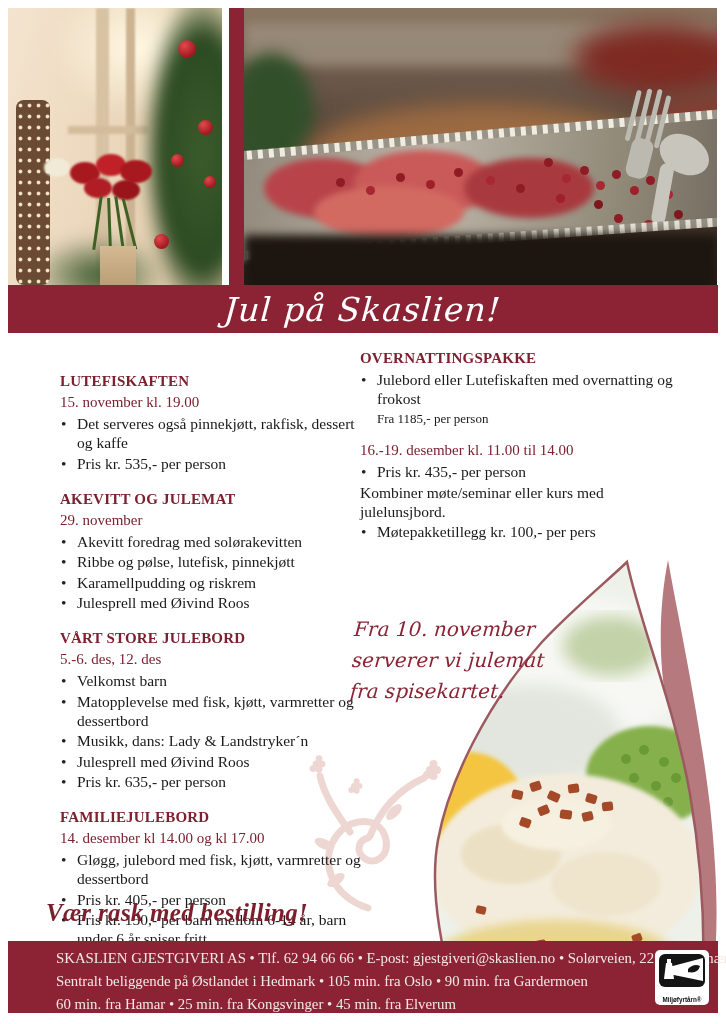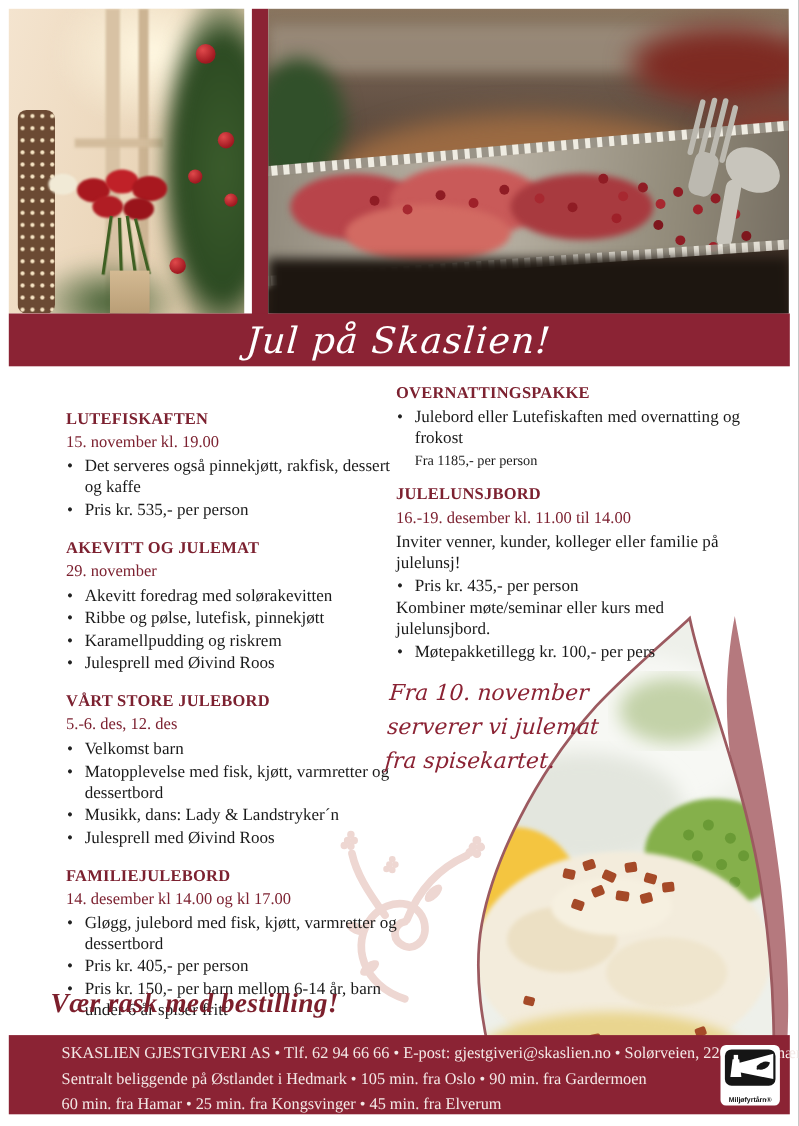--- a/index.html
+++ b/index.html
@@ -196,20 +196,24 @@
           <span class="txt">Matopplevelse med fisk, kjøtt, varmretter og dessertbord</span>
         </div>
       <div class="li">
           <span class="blt"></span>
           <span class="txt">Musikk, dans: Lady &amp; Landstryker´n</span>
         </div>
       <div class="li">
           <span class="blt"></span>
           <span class="txt">Julesprell med Øivind Roos</span>
         </div>
+      <div class="li">
+          <span class="blt"></span>
+          <span class="txt">Pris kr. 635,- per person</span>
+        </div>
     </div>
     <div class="sec">
       <h3>FAMILIEJULEBORD</h3>
       <div class="date">14. desember kl 14.00 og kl 17.00</div>
       <div class="li">
           <span class="blt"></span>
           <span class="txt">Gløgg, julebord med fisk, kjøtt, varmretter og dessertbord</span>
         </div>
       <div class="li">
           <span class="blt"></span>
@@ -225,23 +229,21 @@
   <div class="col col-right">
     <div class="sec" style="margin-bottom:12px;">
       <h3>OVERNATTINGSPAKKE</h3>
       <div class="li">
           <span class="blt"></span>
           <span class="txt">Julebord eller Lutefiskaften med overnatting og frokost</span>
         </div>
       <div class="cont">Fra 1185,- per person</div>
     </div>
     <div class="sec">
-      <h3>JULELUNSJBORD</h3>
       <div class="date">16.-19. desember kl. 11.00 til 14.00</div>
-      <div class="plain">Inviter venner, kunder, kolleger eller familie på julelunsj!</div>
       <div class="li">
           <span class="blt"></span>
           <span class="txt">Pris kr. 435,- per person</span>
         </div>
       <div class="plain">Kombiner møte/seminar eller kurs med julelunsjbord.</div>
       <div class="li">
           <span class="blt"></span>
           <span class="txt">Møtepakketillegg kr. 100,- per pers</span>
         </div>
     </div>

